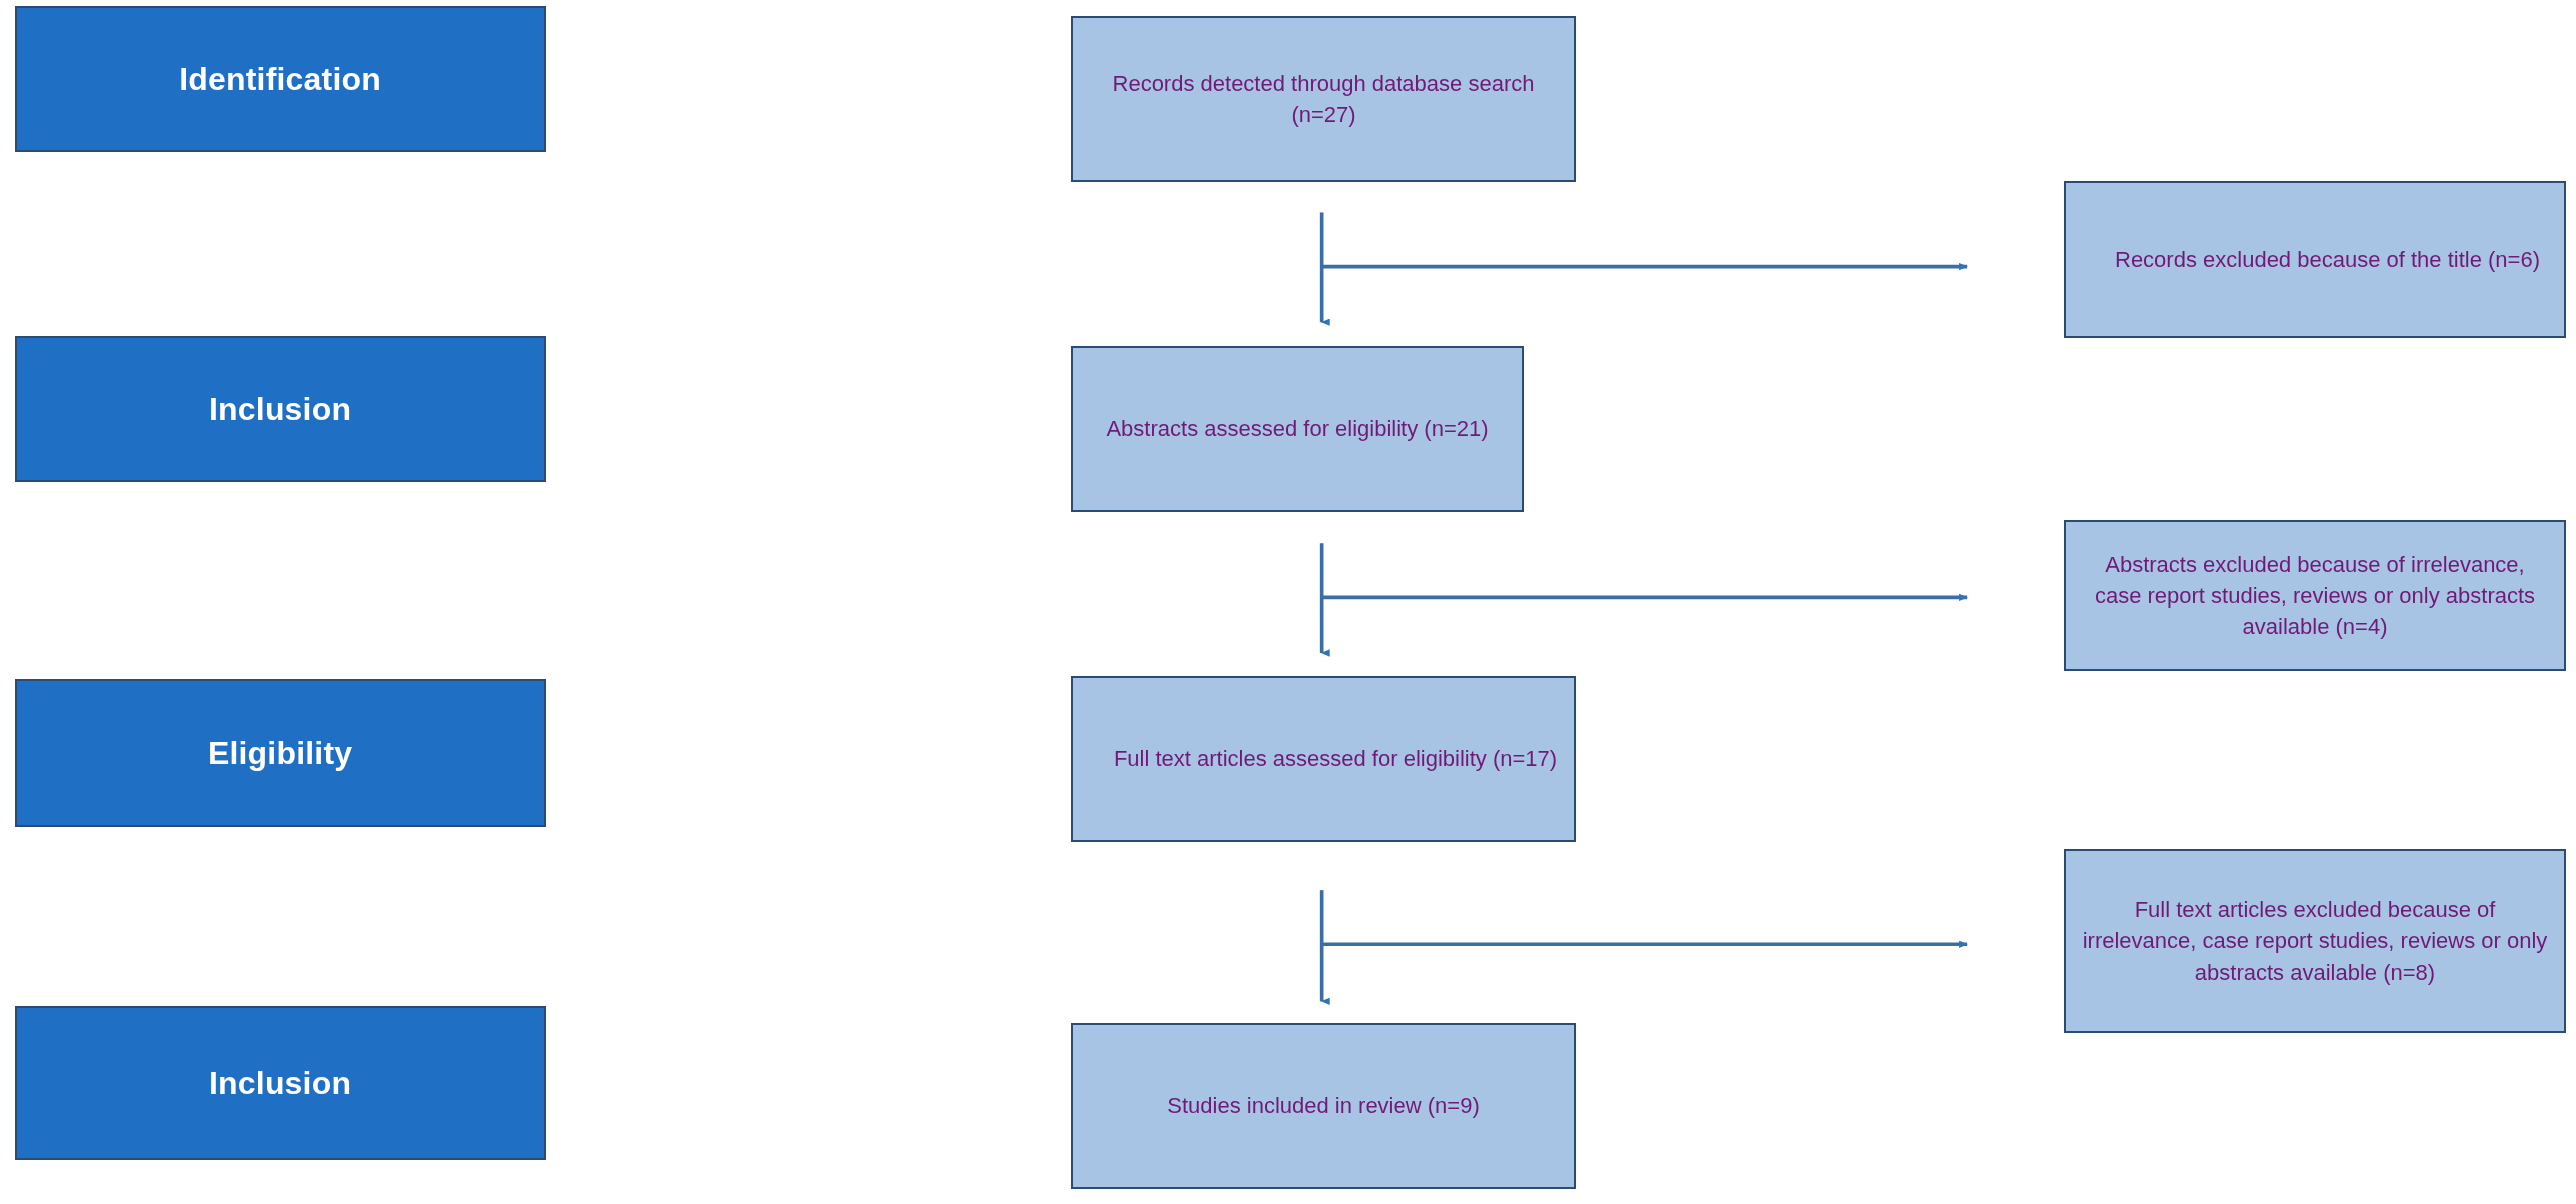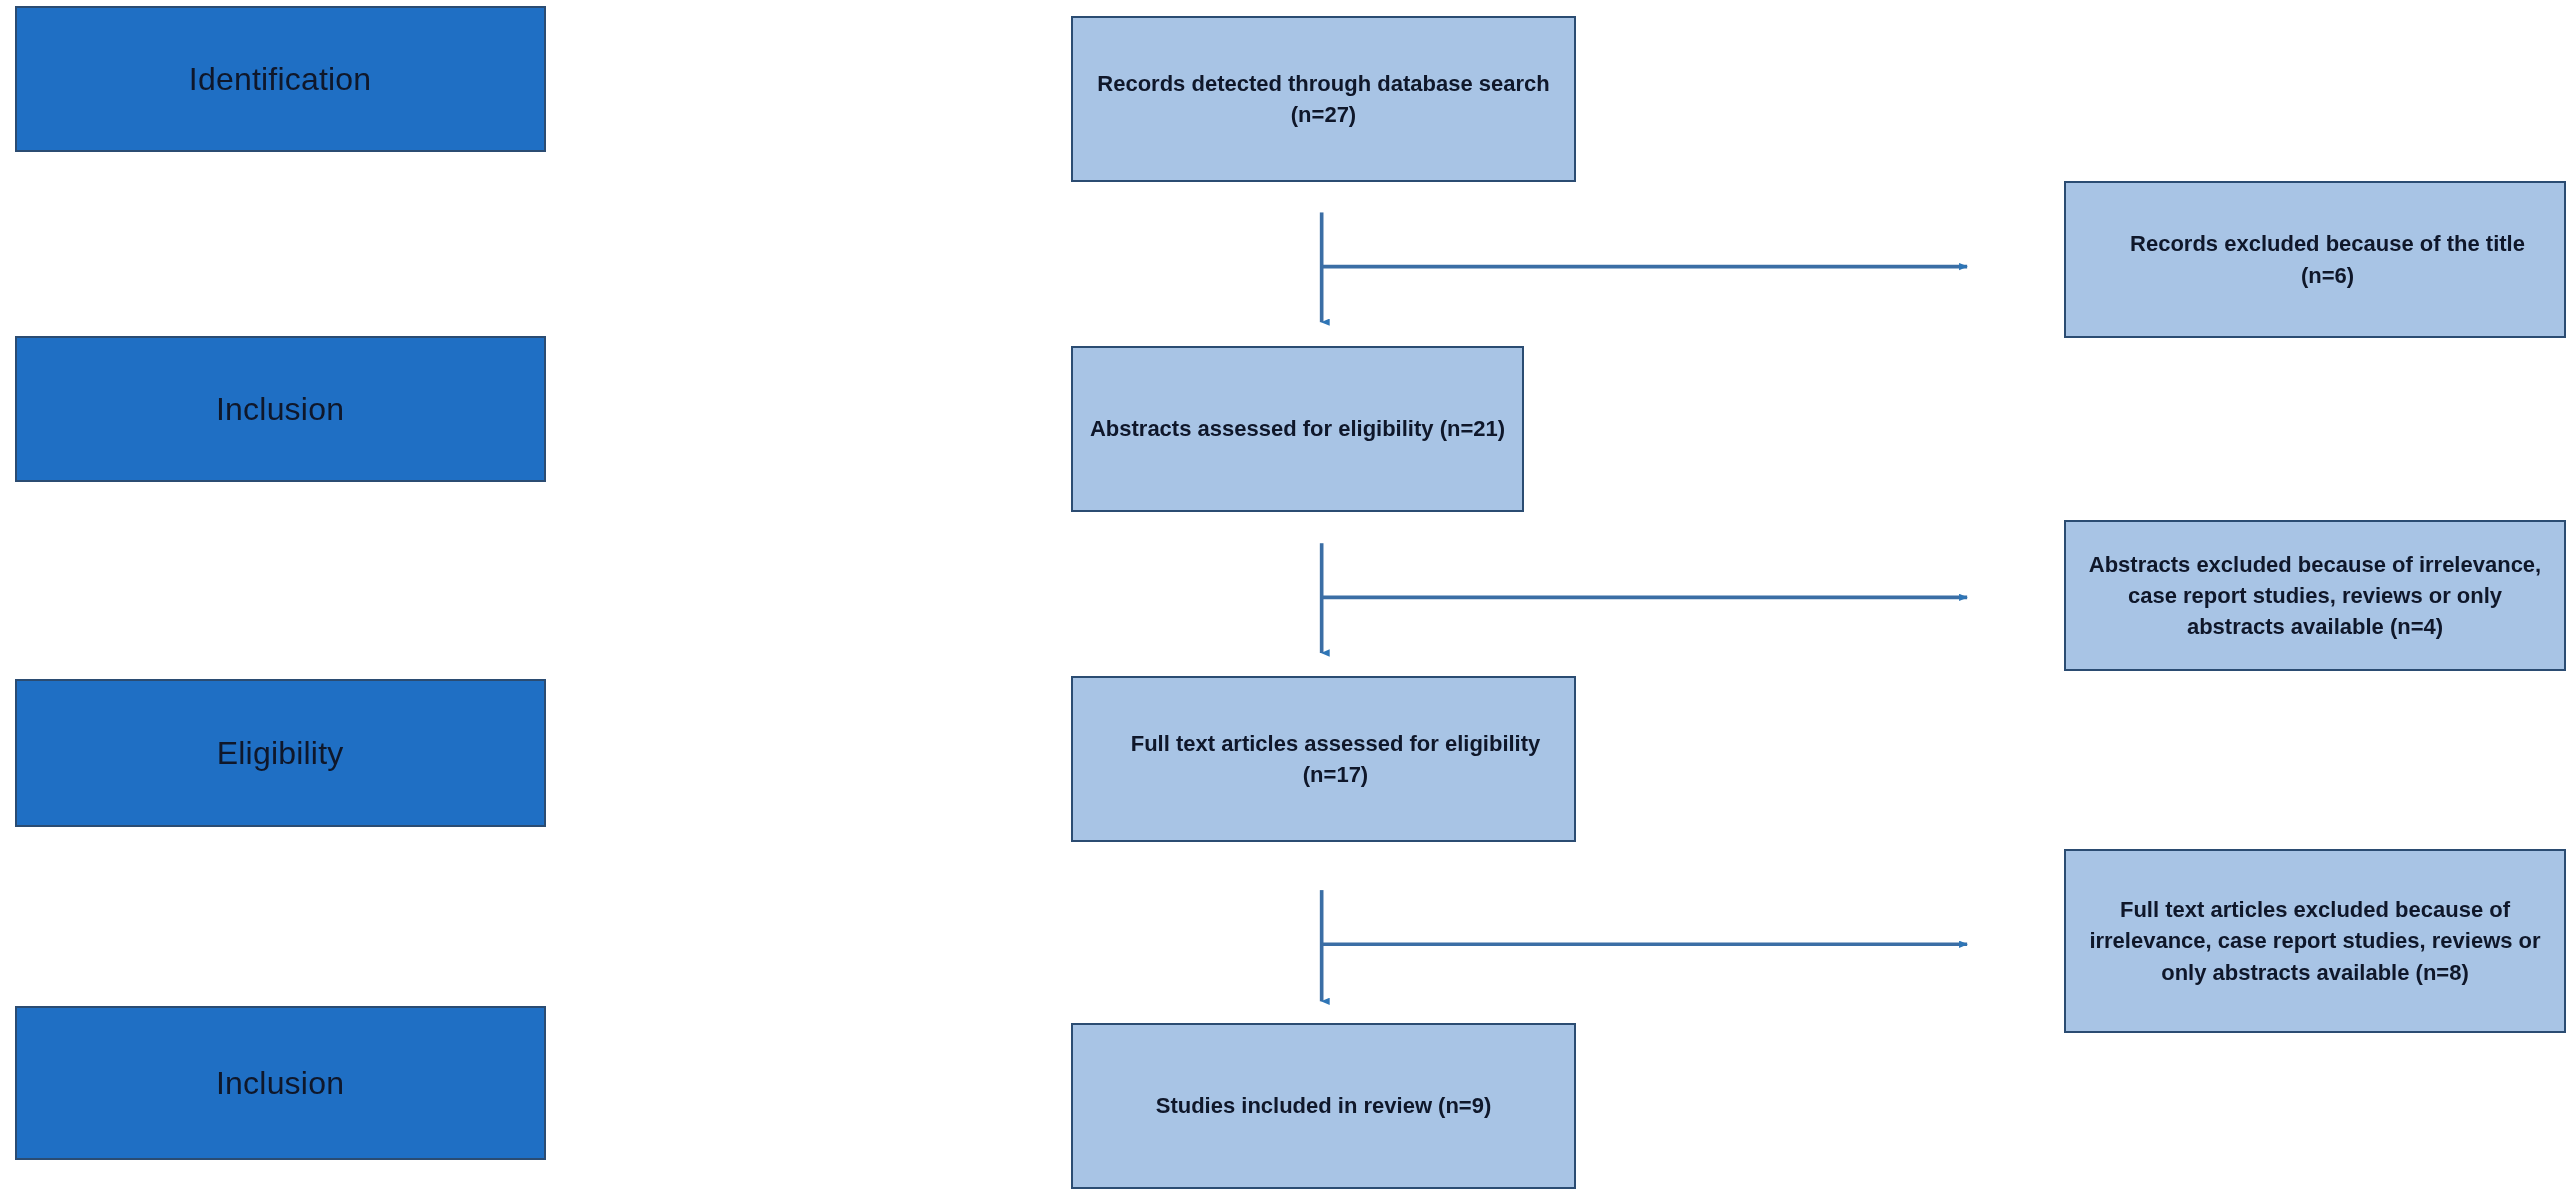--- a/index.html
+++ b/index.html
@@ -21,40 +21,40 @@
 
   
   .stage-box {
     position: absolute;
     box-sizing: border-box;
     background: #1F6FC4;
     border: 2.2px solid #2B4C72;
     display: flex;
     align-items: center;
     justify-content: center;
-    color: #0f172a;
+    color: #ffffff;
     font-size: 32px;
-    font-weight: 400;
+    font-weight: 700;
     letter-spacing: 0.2px;
     line-height: 1.25;
     text-align: left;
   }
 
   
   .flow-box {
     position: absolute;
     box-sizing: border-box;
     background: #A8C4E5;
     border: 2.9px solid #2B4C72;
     display: flex;
     align-items: center;
     justify-content: center;
-    color: #0f172a;
+    color: #701a75;
     font-size: 22px;
-    font-weight: 700;
+    font-weight: 400;
     line-height: 1.42;
     text-align: center;
     padding: 2.9px 13px;
   }
   .flow-box .txt {
     display: block;
     white-space: pre-line;
   }
 
   

